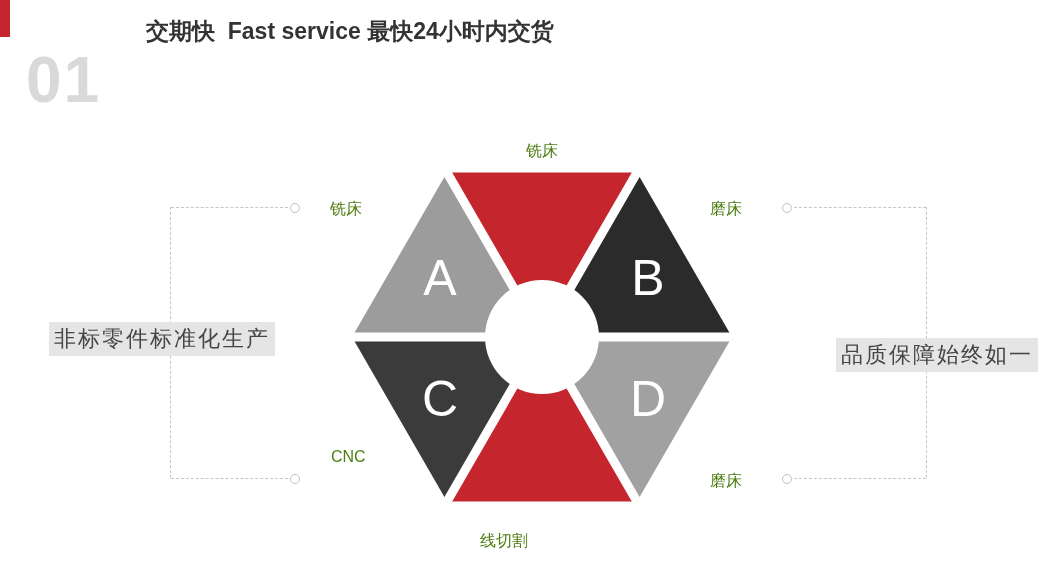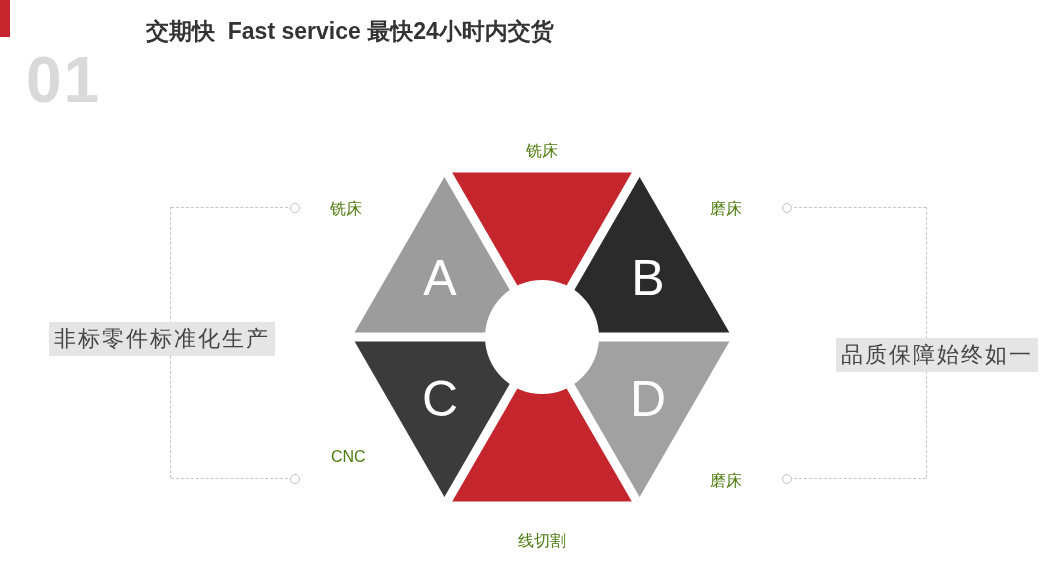--- a/index.html
+++ b/index.html
@@ -44,21 +44,21 @@
 <div class="abs dot" style="left:782px;top:474px;"></div>
 
 <div class="abs caption" id="left-caption">非标零件标准化生产</div>
 <div class="abs caption" id="right-caption">品质保障始终如一</div>
 
 <div class="abs hex-label" style="left:480px;top:141px;width:124px;text-align:center;">铣床</div>
 <div class="abs hex-label" style="left:330px;top:199px;">铣床</div>
 <div class="abs hex-label" style="left:710px;top:199px;">磨床</div>
 <div class="abs hex-label" style="left:331px;top:448px;">CNC</div>
 <div class="abs hex-label" style="left:710px;top:471px;">磨床</div>
-<div class="abs hex-label" style="left:480px;top:531px;width:124px;text-align:center;">线切割</div>
+<div class="abs hex-label" style="left:480px;top:531px;width:124px;">线切割</div>
 
 <svg class="abs" style="left:340px;top:155px;" width="405" height="370" viewBox="0 0 405 370">
 
   <polygon points="202,182 107,17.5 297,17.5" fill="#c5262e"></polygon>
   <polygon points="202,182 297,17.5 392,182" fill="#2b2b2b"></polygon>
   <polygon points="202,182 392,182 297,346.5" fill="#a1a1a1"></polygon>
   <polygon points="202,182 297,346.5 107,346.5" fill="#c5262e"></polygon>
   <polygon points="202,182 107,346.5 12,182" fill="#3b3b3b"></polygon>
   <polygon points="202,182 12,182 107,17.5" fill="#9c9c9c"></polygon>
 

